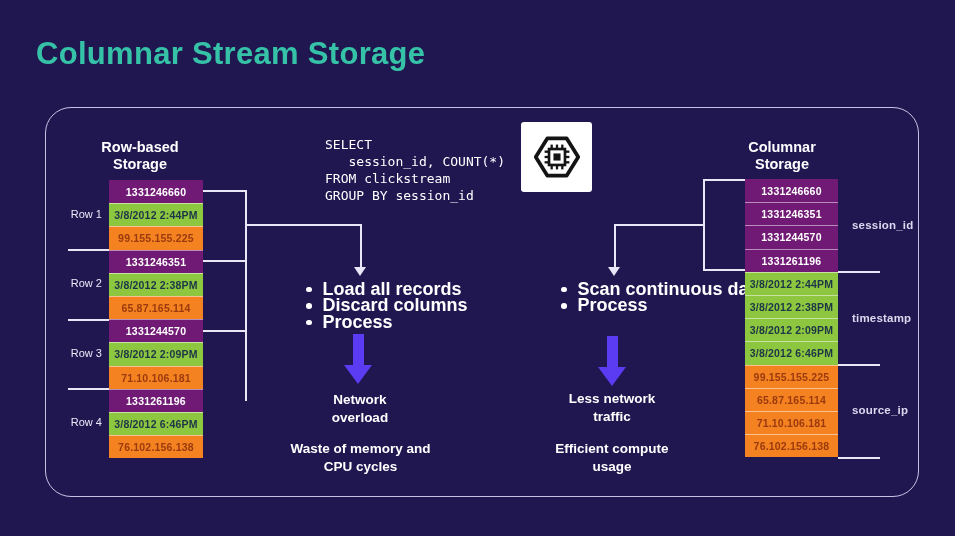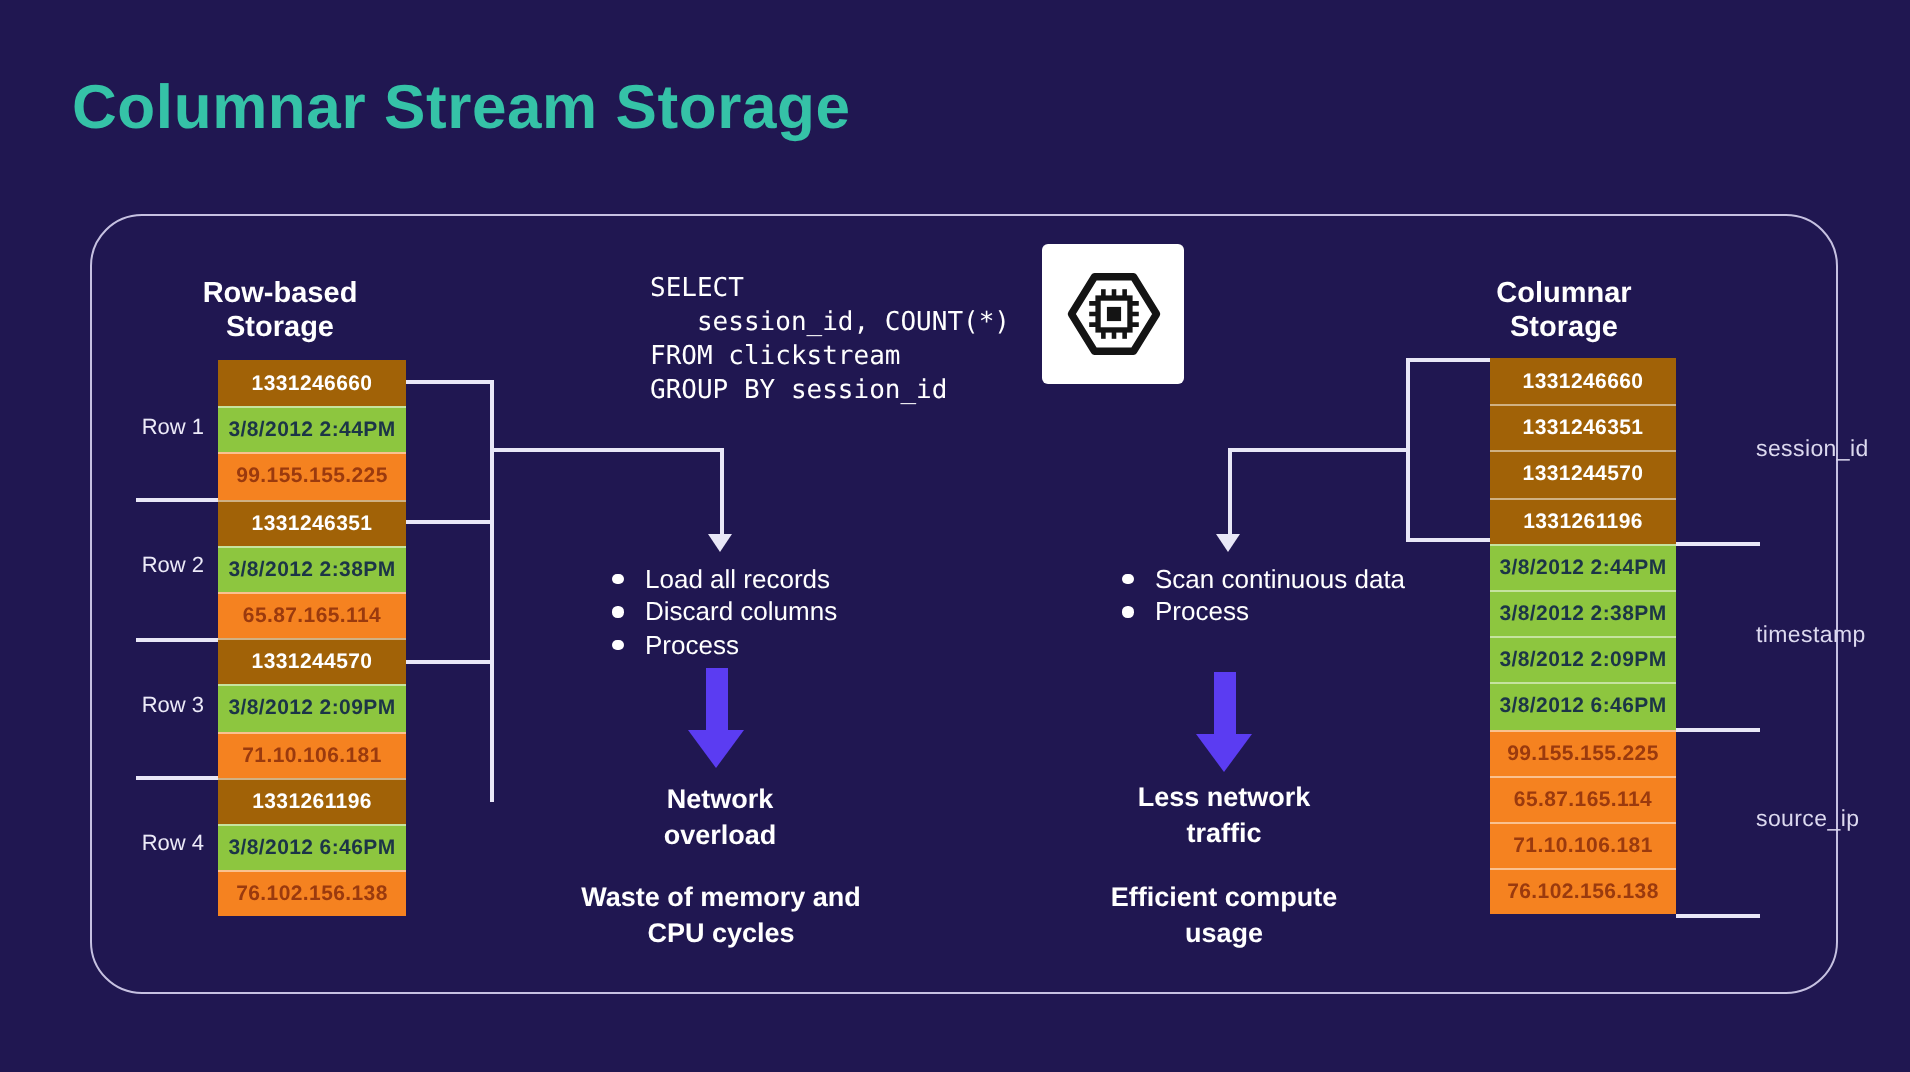--- a/index.html
+++ b/index.html
@@ -29,50 +29,50 @@
     border-top:9px solid #e9e7f7;}
 
   
   .tbl{position:absolute;display:flex;flex-direction:column;}
   .cell{
     height:23.2px;box-sizing:border-box;flex:0 0 auto;
     display:flex;align-items:center;justify-content:center;
     font-size:10.5px;font-weight:700;letter-spacing:.2px;
   }
   .cell + .cell{border-top:1px solid rgba(255,255,255,.5);}
-  .cell-blue{background:#a16207;color:#ffffff;text-align:center;}
+  .cell-blue{background:#701a75;color:#ffffff;text-align:center;}
   .cell-green{background:#8dc63f;color:#1c3547;}
   .cell-orange{background:#f58220;color:#9a3a0e;}
 
   .tbl-header{
     position:absolute;width:104px;text-align:center;
     color:#ffffff;font-size:14.5px;font-weight:700;line-height:17px;
   }
   .row-label{
     position:absolute;left:56px;width:46px;text-align:right;
     color:#eceaf8;font-size:11px;font-weight:500;
   }
   .group-label{
-    position:absolute;left:878px;color:#dcd9ef;
-    font-size:11.5px;font-weight:400;letter-spacing:.2px;
+    position:absolute;left:852px;color:#dcd9ef;
+    font-size:11.5px;font-weight:700;letter-spacing:.2px;
   }
 
   .sql{
     position:absolute;left:325px;top:136px;margin:0;
     font-family:"DejaVu Sans Mono", monospace;
     font-size:13px;line-height:17px;color:#ffffff;white-space:pre;
   }
 
   .chip-box{
     position:absolute;left:521px;top:122px;width:71px;height:70px;
     background:#ffffff;border-radius:3px;
     display:flex;align-items:center;justify-content:center;
   }
 
-  .bullets{position:absolute;color:#ffffff;font-size:13px;font-weight:400;}
+  .bullets{position:absolute;color:#ffffff;font-size:18px;font-weight:700;}
   .bullets .bi{display:flex;align-items:center;height:16.5px;}
   .bullets .dot{
     width:5.5px;height:5.5px;border-radius:50%;background:#ffffff;
     margin-right:11px;flex:0 0 auto;
   }
 
   .parrow-shaft{position:absolute;width:11px;height:31px;background:#5b3cf2;}
   .parrow-head{position:absolute;width:0;height:0;
     border-left:14px solid transparent;border-right:14px solid transparent;
     border-top:19px solid #5b3cf2;}

